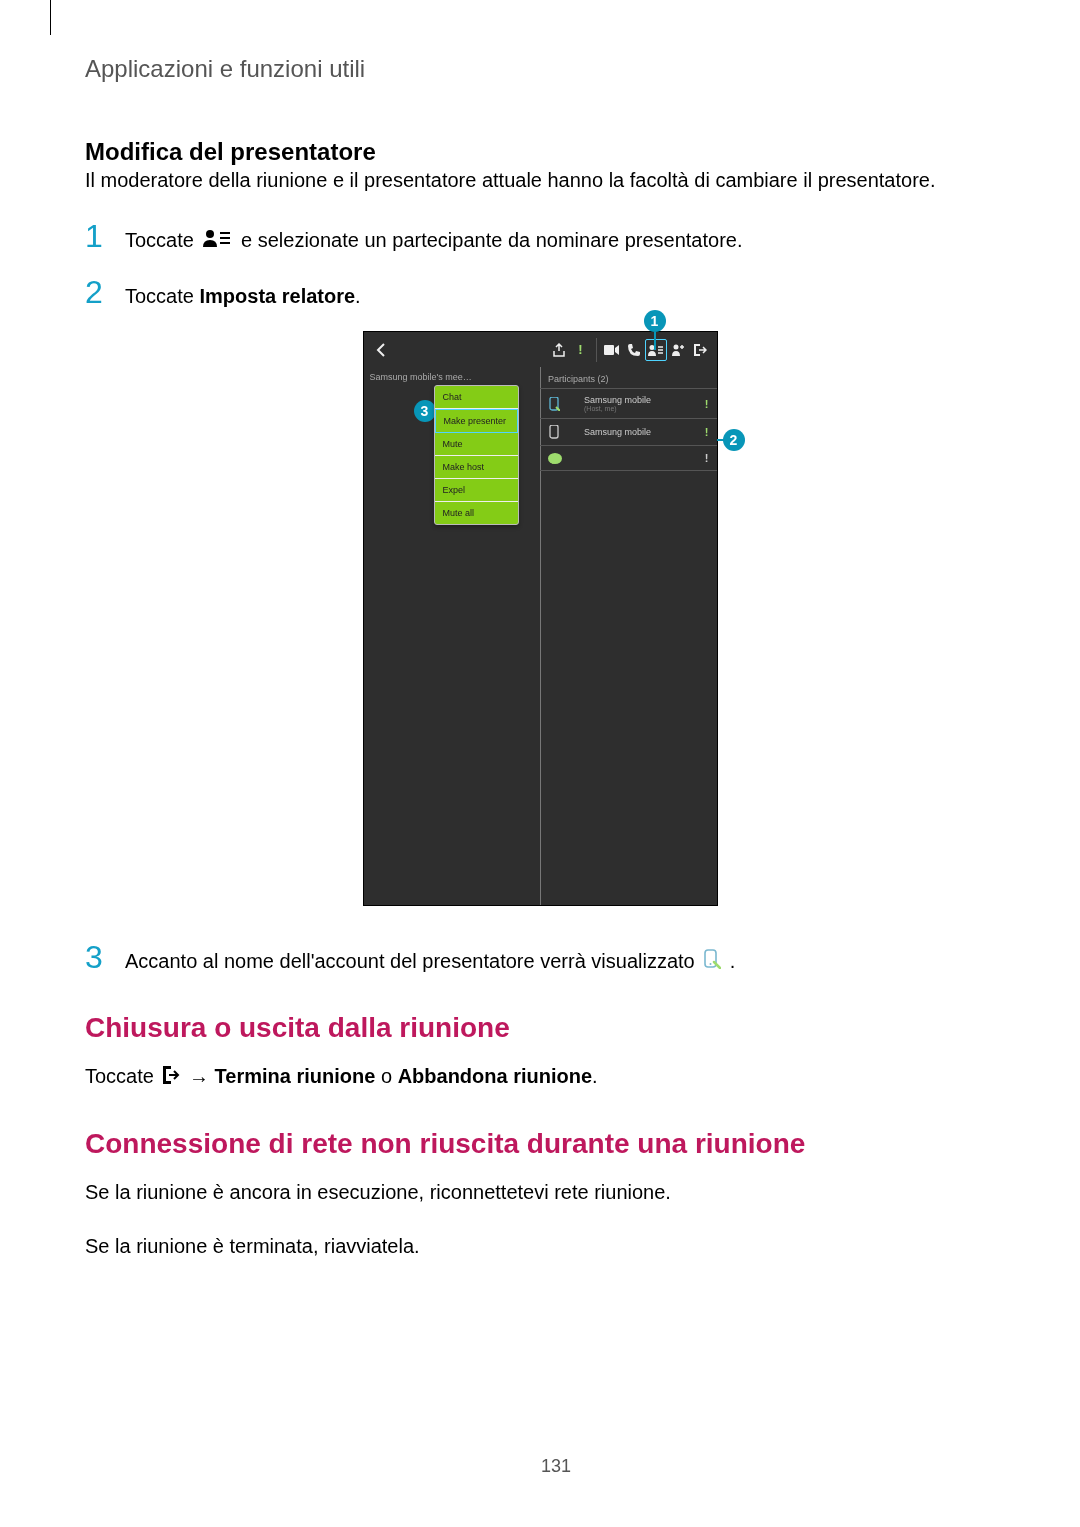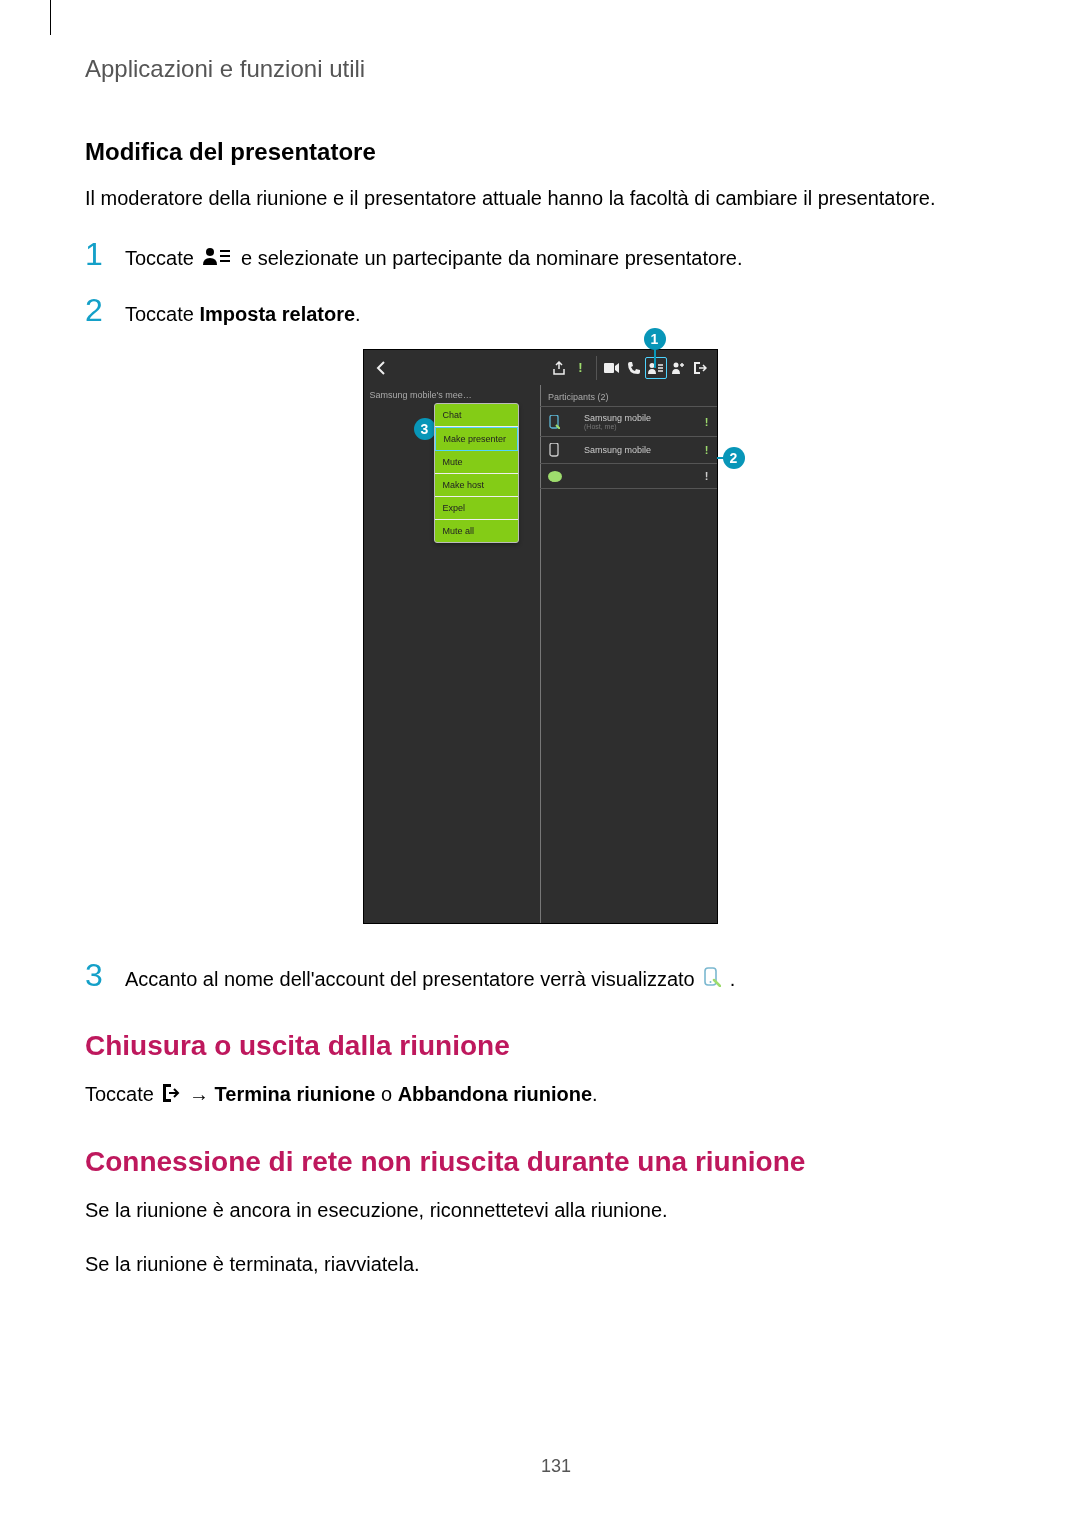--- a/index.html
+++ b/index.html
@@ -24,21 +24,20 @@
   }
   .breadcrumb {
     font-size: 24px;
     color: #555;
     margin-bottom: 55px;
   }
   .h3 {
     font-size: 24px;
     font-weight: bold;
     color: #000;
-    margin-bottom: 18px;
   }
   .para {
     font-size: 20px;
     color: #000;
     line-height: 1.45;
     margin-bottom: 25px;
   }
   .step {
     display: flex;
     align-items: baseline;
@@ -393,17 +392,17 @@
     <span class="inline-icon">
       <svg width="18" height="20" viewBox="0 0 18 20">
           <path d="M1 1 H9 V4 H4 V16 H9 V19 H1 Z" fill="#000"></path>
           <path d="M7 10 H15 M12 6 L16 10 L12 14" stroke="#000" stroke-width="2" fill="none"></path>
         </svg>
     </span>
     <span> → </span><b>Termina riunione</b><span> o </span><b>Abbandona riunione</b><span>.</span>
   </div>
 
   <div class="h2">Connessione di rete non riuscita durante una riunione</div>
-  <div class="para">Se la riunione è ancora in esecuzione, riconnettetevi alla riunione.</div>
+  <div class="para">Se la riunione è ancora in esecuzione, riconnettetevi rete riunione.</div>
   <div class="para">Se la riunione è terminata, riavviatela.</div>
 </div>
 
 <div class="page-number">131</div>
 
 </body></html>

